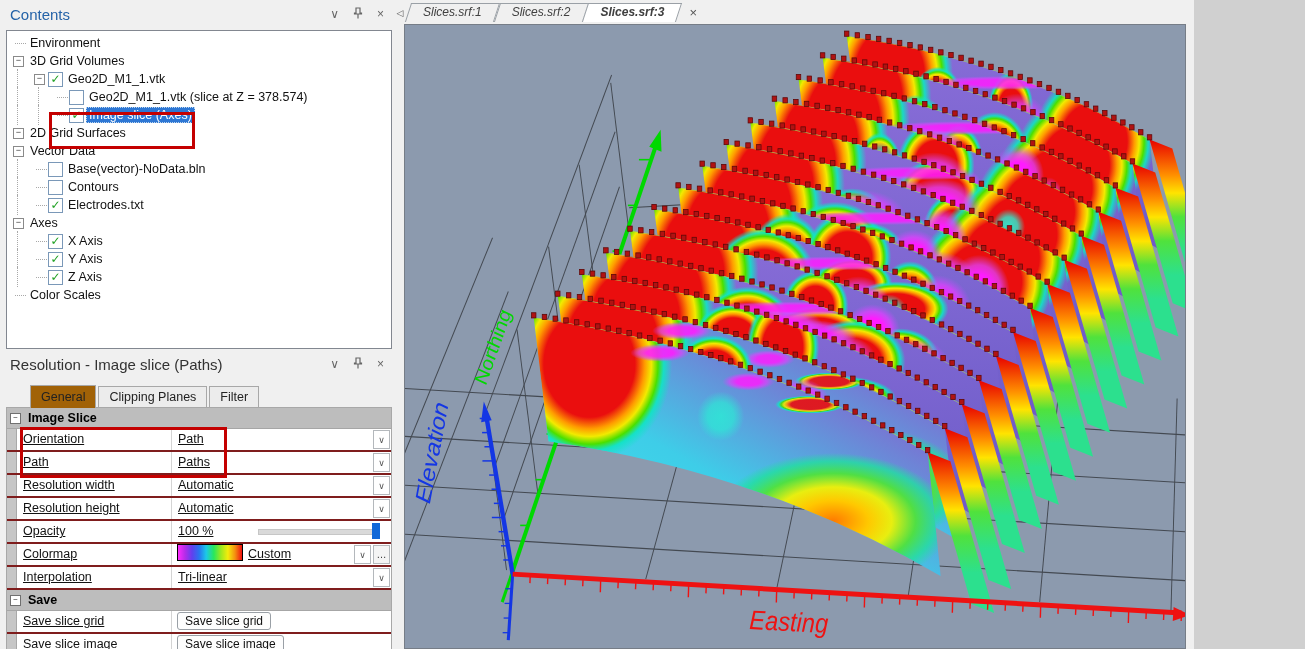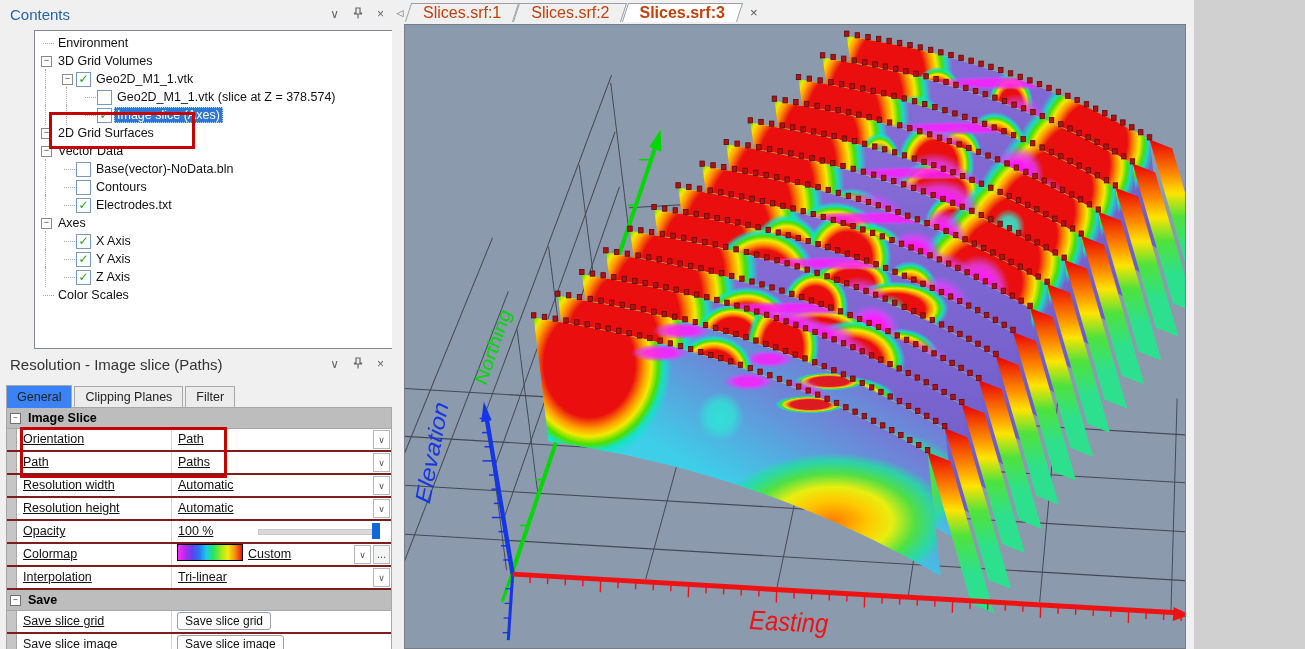--- a/index.html
+++ b/index.html
@@ -10,32 +10,32 @@
   #left-pane{position:absolute;left:0;top:0;width:392px;height:649px;background:#f0f0f0;border-right:1px solid #c8c8c8;}
   .panel-hdr{position:absolute;left:0;right:0;height:28px;display:flex;align-items:center;}
   .panel-title{padding-left:10px;font-size:15px;}
   #contents-hdr{top:0;}
   #contents-hdr .panel-title{color:#2563a8;}
   #props-hdr{top:350px;}
   #props-hdr .panel-title{color:#333;}
   .hdr-icons{position:absolute;right:8px;top:0;height:28px;display:flex;align-items:center;gap:14px;color:#666;}
   .hdr-icons span{font-size:12px;line-height:12px;cursor:default;}
   
-  #tree-box{position:absolute;left:6px;top:30px;width:384px;height:314px;background:#fff;border:1px solid #828790;overflow:hidden;padding-top:3px;margin-left:28px;}
+  #tree-box{position:absolute;left:6px;top:30px;width:384px;height:314px;background:#fff;border:1px solid #828790;overflow:hidden;padding-top:3px;}
   .trow{position:relative;height:18px;display:flex;align-items:center;white-space:nowrap;}
   .vg{position:absolute;top:-1px;bottom:-1px;width:0;border-left:1px dotted #a8a8a8;}
   .hg{position:absolute;top:9px;height:0;border-top:1px dotted #a8a8a8;}
   .expander{position:absolute;top:4px;width:9px;height:9px;border:1px solid #8a8a8a;background:#fff;font-size:9px;line-height:7px;text-align:center;color:#333;}
   .cb{position:absolute;top:2px;width:13px;height:13px;border:1px solid #7a98b8;background:#fff;font-size:12px;line-height:12px;font-weight:bold;text-align:center;color:#1ea021;}
   .tlabel{position:absolute;top:1px;padding:1px 3px;}
   .tlabel.sel{background:#2e77d4;color:#fff;outline:1px dotted #bcd6ee;outline-offset:-1px;}
   
   #props-tabs{position:absolute;left:6px;top:384px;width:384px;height:23px;display:flex;align-items:flex-end;}
   .ptab{height:20px;line-height:20px;padding:0 10px;border:1px solid #a8a8a8;border-bottom:none;background:#ececec;margin-right:2px;color:#222;}
-  .ptab.active{background:#3b82f6;height:22px;line-height:22px;position:relative;z-index:2;margin-bottom:-1px;}
+  .ptab.active{background:#a16207;height:22px;line-height:22px;position:relative;z-index:2;margin-bottom:-1px;margin-left:24px;}
   
   #props-grid{position:absolute;left:6px;top:407px;width:384px;bottom:0;background:#fff;border:1px solid #a8a8a8;border-bottom:none;}
   .sechdr{height:20px;background:#bdbdbd;border-bottom:1px solid #a6a6a6;display:flex;align-items:center;font-weight:bold;color:#000;}
   .secminus{width:9px;height:9px;border:1px solid #707070;background:#fff;font-size:8px;line-height:7px;text-align:center;font-weight:normal;margin:0 7px 0 3px;color:#333;}
   .prow{height:21px;display:flex;border-bottom:2px solid #7f1d1d;text-decoration:underline;}
   .pgutter{width:9px;background:#c6c6c6;border-right:1px solid #a8a8a8;}
   .plabel{width:148px;border-right:1px solid #d4d4d4;padding-left:6px;line-height:20px;overflow:hidden;}
   .pval{position:relative;flex:1;line-height:20px;}
   .pval .vtext{padding-left:6px;}
   .dd{position:absolute;right:1px;top:1px;bottom:1px;width:17px;background:#fff;border:1px solid #b4b8bc;color:#555;
@@ -48,21 +48,21 @@
   .savebtn{margin:1px 0 0 5px;height:18px;font:12px "Liberation Sans","DejaVu Sans",sans-serif;background:#fdfdfd;
       border:1px solid #9aa0a6;border-radius:3px;padding:0 7px;color:#111;}
   
   .anno{position:absolute;border:3px solid #c40000;pointer-events:none;z-index:50;}
   #anno-tree{left:49px;top:112px;width:140px;height:31px;}
   #anno-props{left:20px;top:427px;width:201px;height:45px;}
   
   #right-pane{position:absolute;left:392px;top:0;right:0;bottom:0;background:#f0f0f0;}
   #doc-tabs{position:absolute;left:0;top:0;right:0;height:22px;display:flex;align-items:flex-end;}
   .tab-scroll{width:16px;text-align:center;color:#555;font-size:9px;padding-bottom:4px;}
-  .dtab{position:relative;height:19px;line-height:19px;padding:0 15px;color:#c2410c;font-size:16px;}
+  .dtab{position:relative;height:19px;line-height:19px;padding:0 15px;color:#404040;font-size:12px;font-style:italic;}
   .dtab .slant{position:absolute;inset:0;border-left:1px solid #9aa0a6;border-top:1px solid #9aa0a6;border-right:1px solid #9aa0a6;
       transform:skewX(-18deg);background:#f0f0f0;}
   .dtab.active .slant{background:#fff;}
   .dtab.active{font-weight:bold;}
   .dtab span.lbl{position:relative;z-index:2;}
   .tab-close{margin:0 0 3px 10px;color:#555;font-size:13px;line-height:13px;}
   #vp-frame{position:absolute;left:12px;top:24px;right:8px;bottom:0;border:1px solid #767d87;background:#8c9aae;overflow:hidden;}
   #scene{position:absolute;inset:0;width:100%;height:100%;display:block;}
 </style>
 </head>

